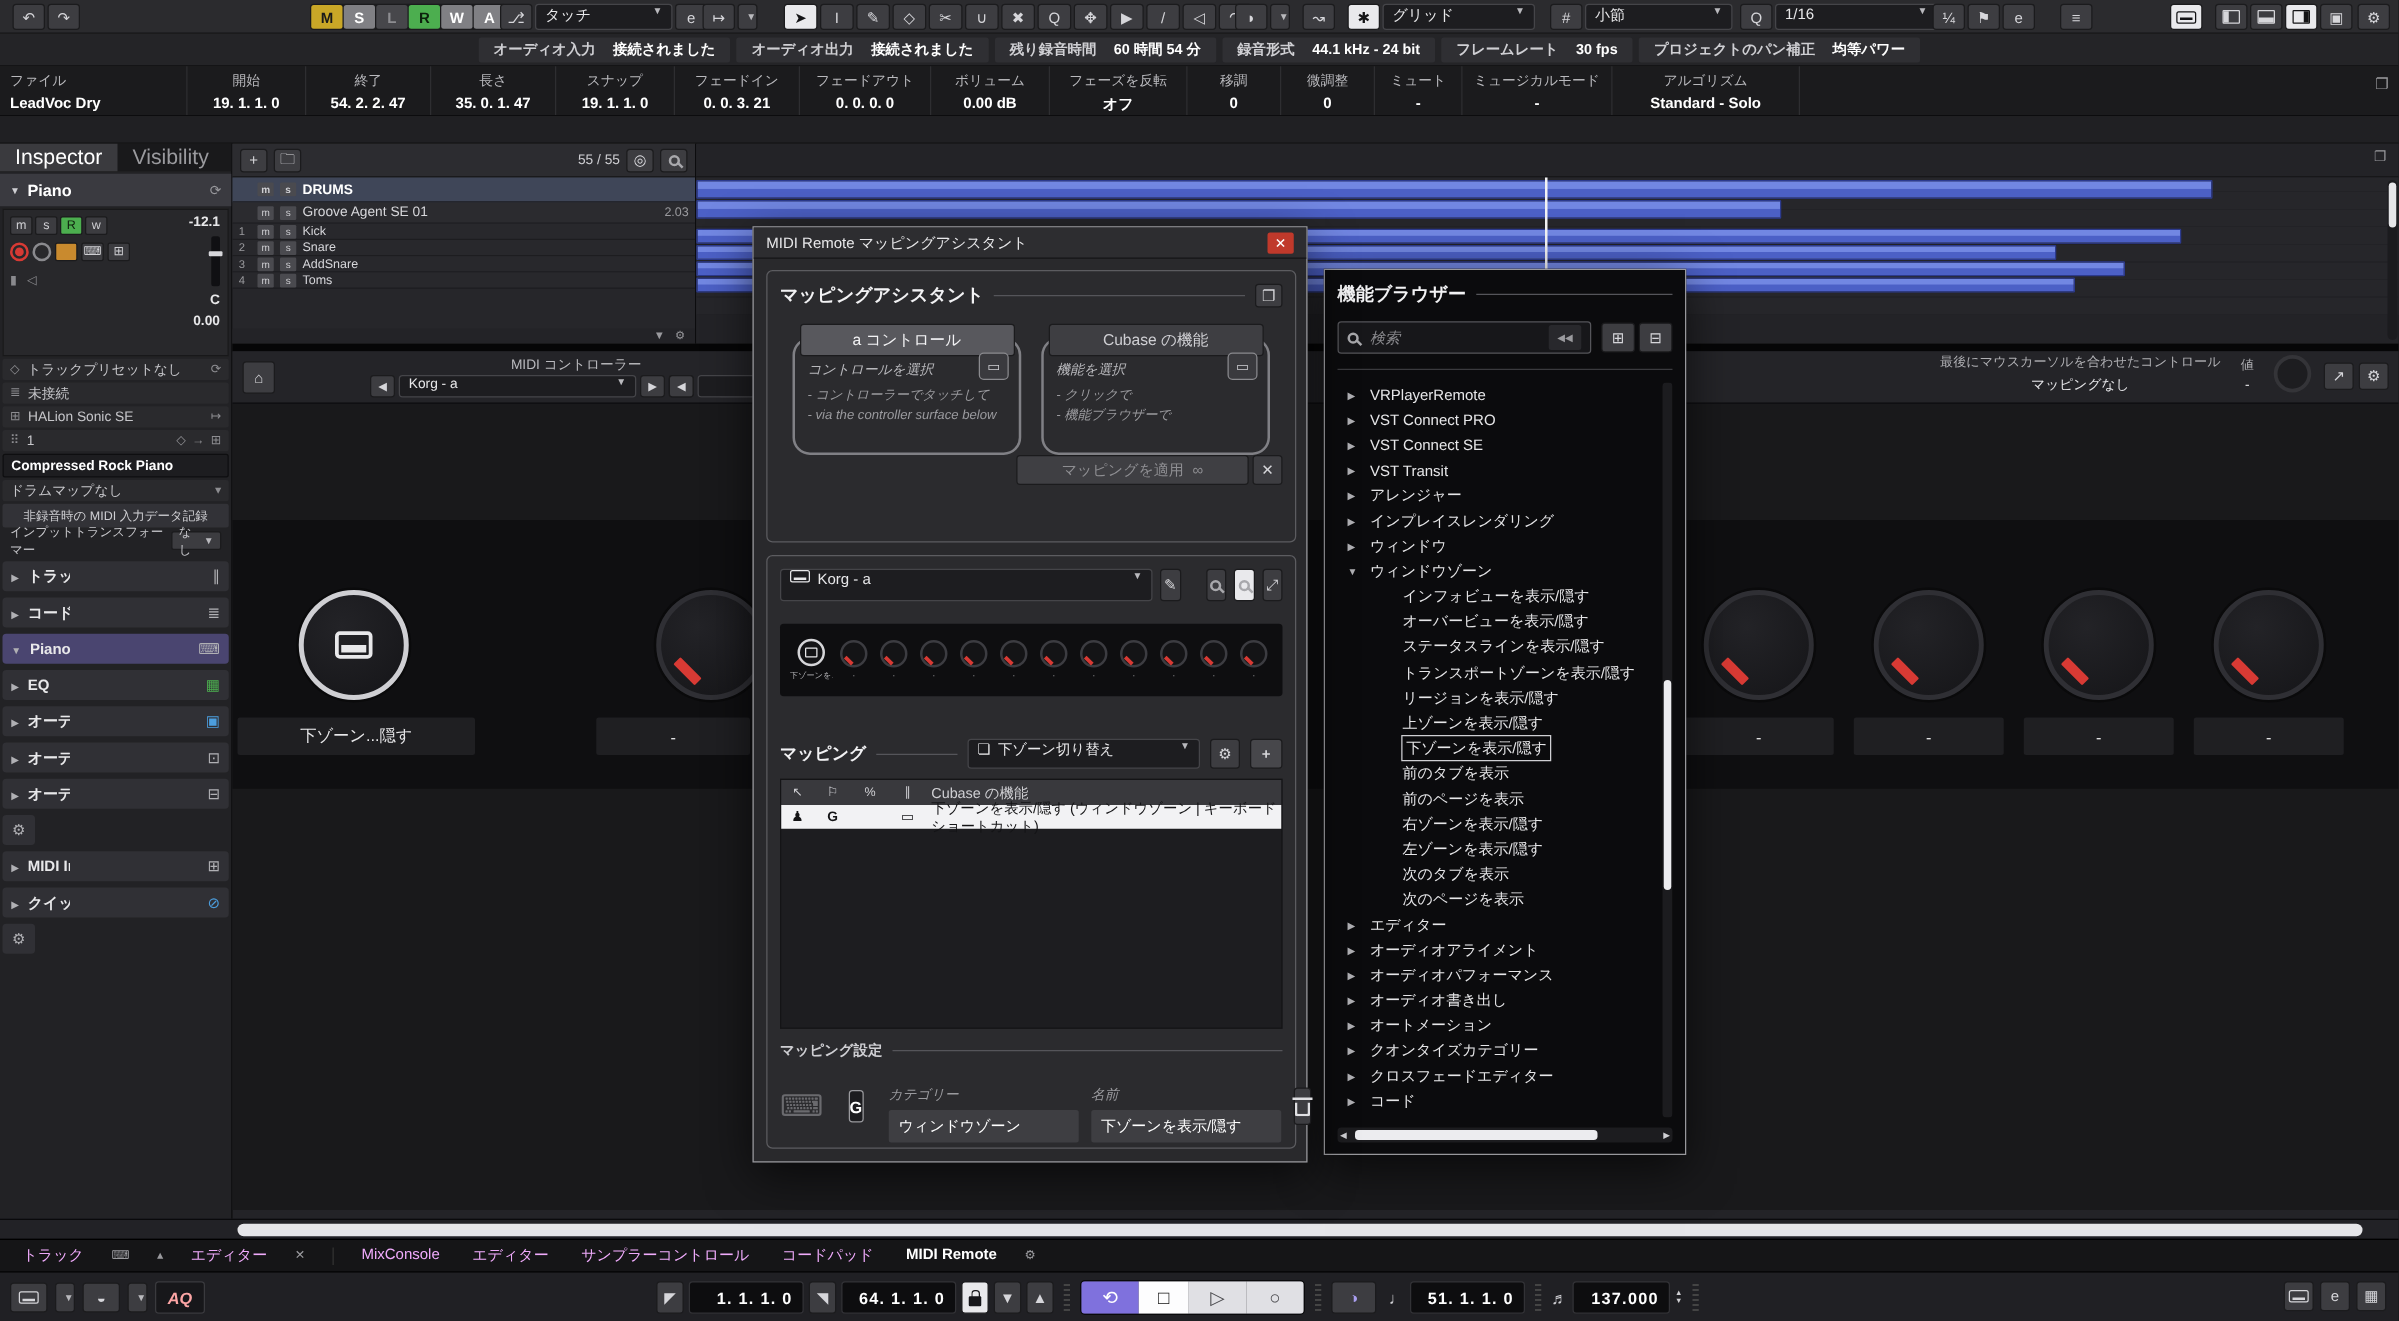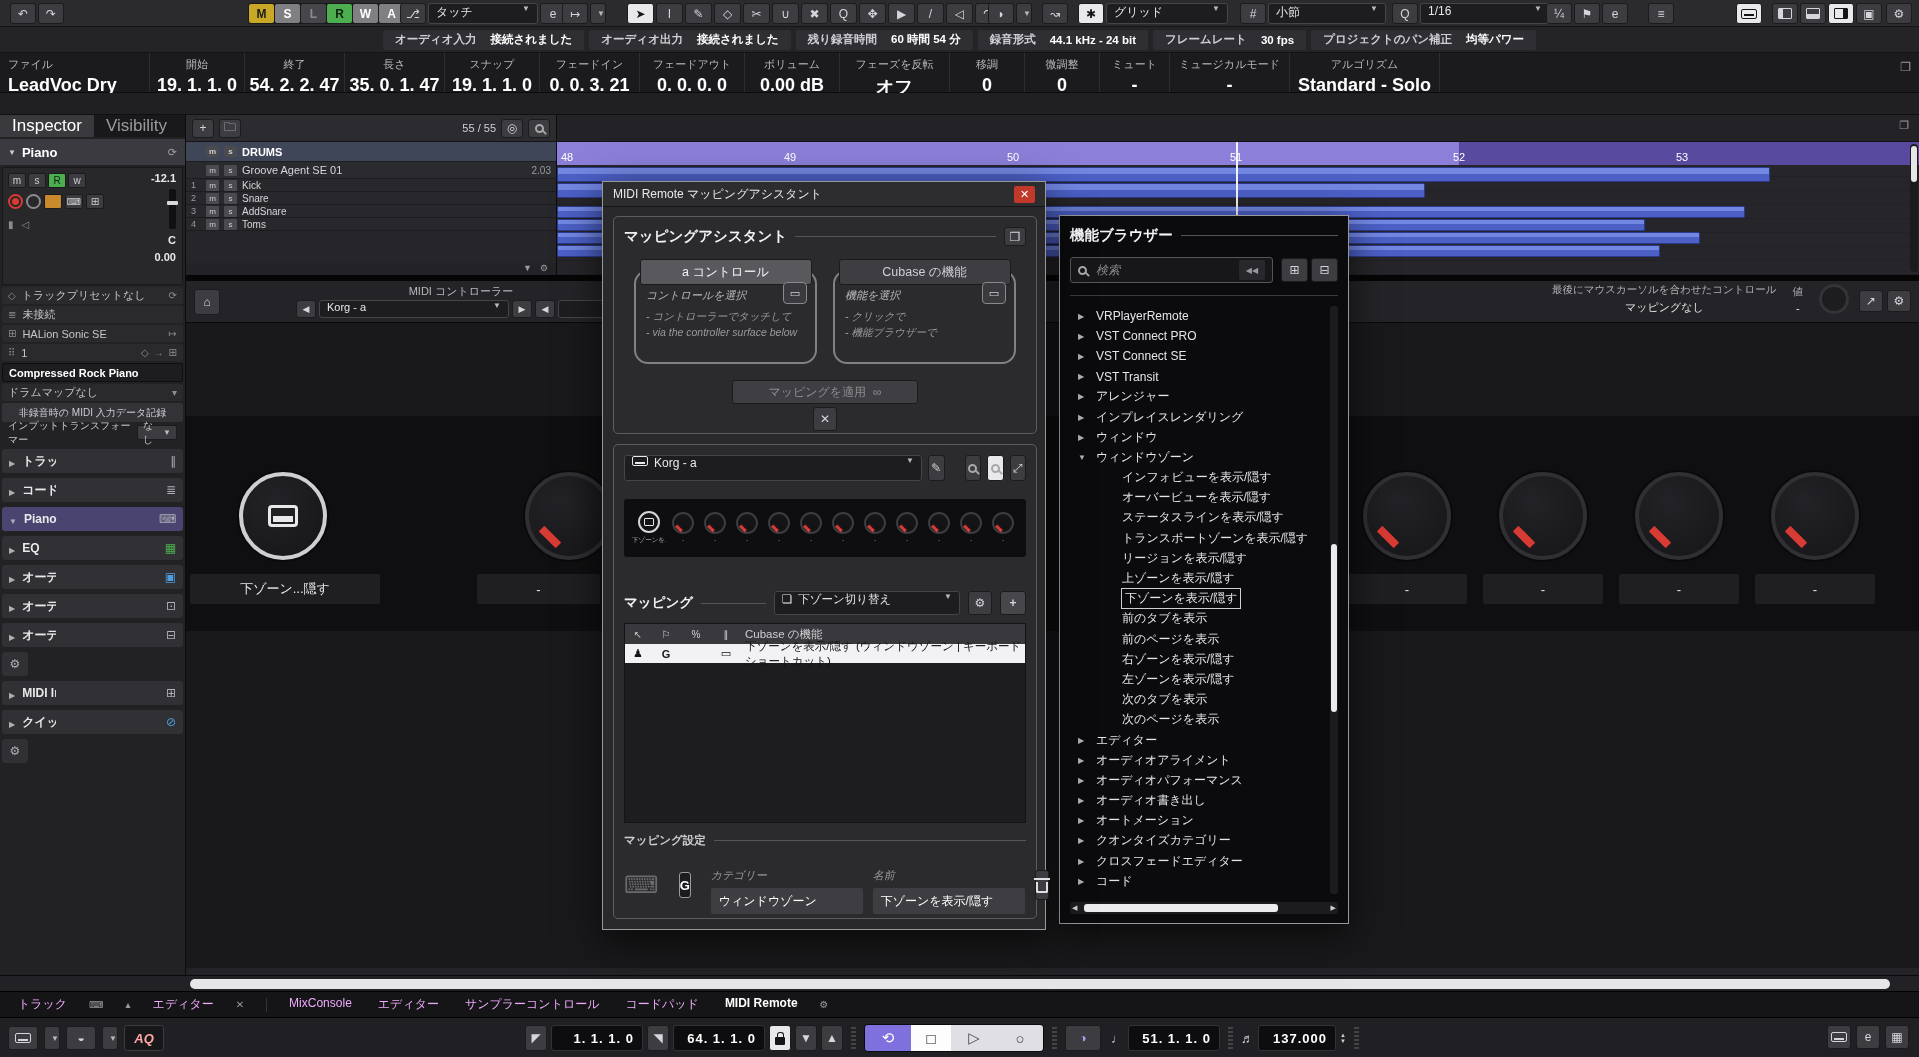--- a/index.html
+++ b/index.html
@@ -45,21 +45,21 @@
   
   .statusline{position:absolute;left:0;top:27px;width:1919px;height:26px;background:#242427;display:flex;justify-content:center;align-items:center;gap:5px;border-bottom:1px solid #141416;}
   .chip{height:20px;background:#2f2f33;border-radius:2px;display:flex;align-items:center;gap:14px;padding:0 12px;}
   .chip-l{font-size:11.5px;font-weight:bold;color:#cfcfd3;}
   .chip-v{font-size:11.5px;font-weight:bold;color:#fff;}
 
   
   .infoline{position:absolute;left:0;top:53px;width:1919px;height:40px;background:#1b1b1d;display:flex;border-bottom:1px solid #0c0c0e;}
   .icol{height:100%;border-right:1px solid #2e2e31;display:flex;flex-direction:column;align-items:center;padding-top:4px;}
   .ilabel{font-size:11px;color:#b9b9bd;}
-  .ivalue{font-size:18px;font-weight:bold;color:#fff;margin-top:3px;}
+  .ivalue{font-size:12px;font-weight:bold;color:#fff;margin-top:3px;}
   .icol.first{align-items:flex-start;padding-left:8px;}
   .w150{width:150px;}.w95{width:95px;}.w100{width:100px;}.w105{width:105px;}.w110{width:110px;}.w70{width:70px;}.w75{width:75px;}.w120{width:120px;}
   .info-corner{position:absolute;right:8px;top:60px;color:#9a9a9e;font-size:12px;}
 
   
   .main{position:absolute;left:0;top:93px;width:1919px;height:882px;background:#232327;}
   .main-gap{position:absolute;left:0;top:0;width:1919px;height:22px;background:#202023;border-bottom:1px solid #101012;}
 
   
   .inspector{position:absolute;left:0;top:22px;width:186px;height:860px;background:#222225;border-right:1px solid #0c0c0e;}
@@ -196,21 +196,21 @@
   .ph-row .line{flex:1;height:1px;background:#55555a;}
   .ph-row .wbtn{width:22px;height:19px;}
   .hintwrap{display:flex;gap:16px;margin:24px 10px 0;}
   .hintbox{flex:1;height:94px;border:2px solid #808085;border-radius:14px;position:relative;padding:16px 10px 0;}
   .tabbtn{position:absolute;top:-13px;left:50%;transform:translateX(-50%);width:172px;height:26px;border-radius:3px;display:flex;align-items:center;justify-content:center;font-size:12.5px;border:1px solid #1b1b1d;}
   .tabbtn.ctl{background:#58585d;color:#f2f2f4;}
   .tabbtn.fn{background:#3e3e42;color:#cfcfd3;}
   .hint-t{font-style:italic;font-size:11px;color:#b8b8bc;margin-bottom:5px;}
   .hint-l{font-style:italic;font-size:10.5px;color:#9a9a9e;line-height:1.55;}
   .hint-ico{position:absolute;top:10px;right:8px;width:24px;height:22px;border:1px solid #8a8a8e;border-radius:4px;background:#3a3a3e;display:flex;align-items:center;justify-content:center;color:#cfcfd3;font-size:11px;}
-  .applyrow{display:flex;justify-content:flex-end;align-items:center;gap:3px;margin-top:16px;flex-direction:column;}
+  .applyrow{display:flex;justify-content:flex-end;align-items:center;gap:3px;}
   .applybtn{width:186px;height:24px;background:#3f3f43;border:1px solid #1b1b1d;border-radius:3px;color:#8e8e92;font-size:12px;display:flex;align-items:center;justify-content:center;gap:7px;}
   .applyx{width:24px;height:24px;}
   .ctl-row{display:flex;align-items:center;gap:6px;}
   .ctl-row .dd-field{flex:0 0 298px;height:26px;}
   .ctl-row .btn{width:26px;height:26px;}
   .dashline{flex:1;height:2px;background:#5a5a5e;margin:0 4px;}
   .surface{margin-top:18px;height:58px;background:#0e0e10;border-radius:3px;display:flex;align-items:center;padding:0 8px;gap:2px;}
   .scell{flex:1;display:flex;flex-direction:column;align-items:center;gap:3px;}
   .sknob{width:22px;height:22px;border-radius:50%;border:2px solid #3c3c41;background:#141416;position:relative;}
   .sknob .tick{position:absolute;left:1px;bottom:2px;width:8px;height:3px;background:#d83a34;transform:rotate(45deg);}
@@ -721,29 +721,20 @@
       <div class="tl-foot">
         <span>▼</span>
         <span>⚙</span>
       </div>
     </div>
 
     <div class="arrange">
       <div class="arr-top">
         <div class="arr-win">❐</div>
       </div>
-      <div class="ruler">
-
-      <div class="rtick">48</div>
-          <div class="rtick">49</div>
-          <div class="rtick">50</div>
-          <div class="rtick">51</div>
-          <div class="rtick">52</div>
-          <div class="rtick">53</div>
-        </div>
       <div class="events">
         <div class="ev e1"></div>
         <div class="ev e2"></div>
         <div class="ev e3"></div>
         <div class="ev e4"></div>
         <div class="ev e5"></div>
         <div class="ev e6"></div>
       </div>
       <div class="playhead"></div>
       <div class="vscroll">

